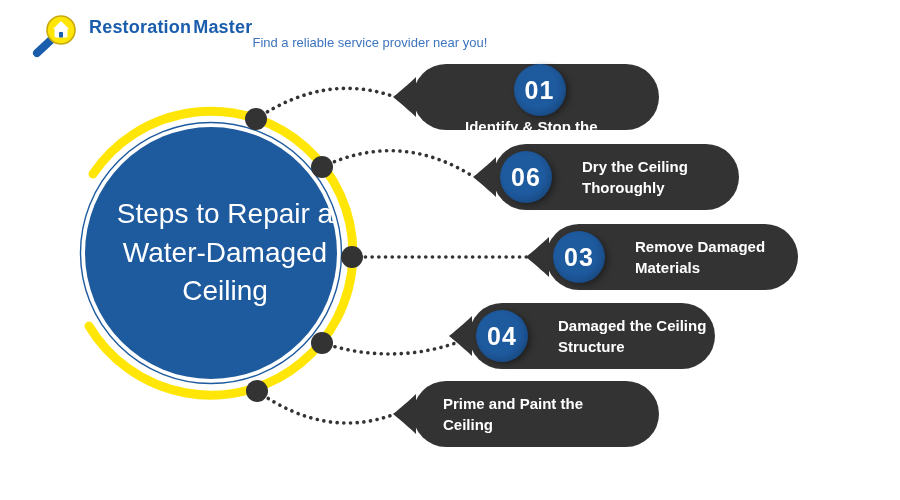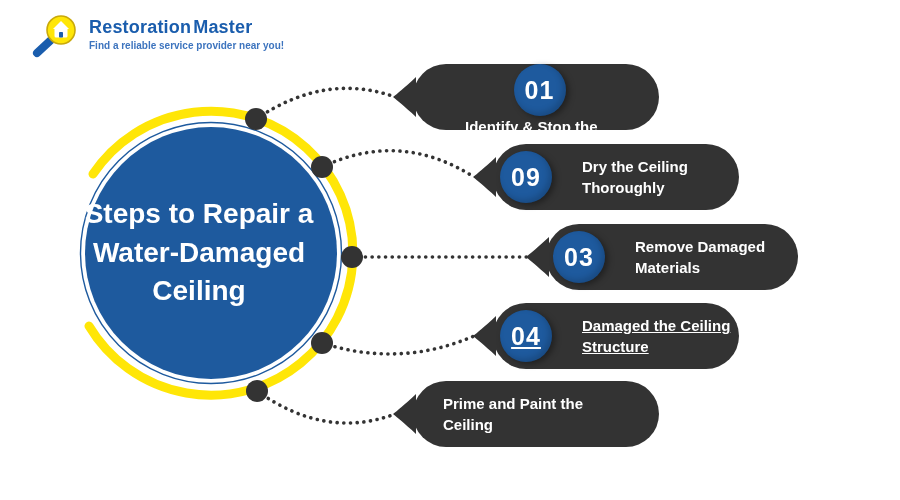--- a/index.html
+++ b/index.html
@@ -12,29 +12,29 @@
   }
   html,body{margin:0;padding:0;background:#e8e8e8;}
   .stage{
     position:relative;width:900px;height:500px;background:var(--white);
     overflow:hidden;font-family:"Liberation Sans",sans-serif;margin:0 auto;
   }
   svg.graphic{position:absolute;left:0;top:0;width:900px;height:500px;}
 
   
   .logo{position:absolute;left:28px;top:10px;display:flex;align-items:flex-start;gap:7px;}
-  .logo-text{display:flex;flex-direction:column;margin-top:7px;}
+  .logo-text{display:flex;flex-direction:row;margin-top:7px;}
   .brand-line{display:flex;gap:2px;font-weight:bold;font-size:18px;color:var(--logo-blue);letter-spacing:0.2px;}
-  .tagline{font-size:10px;color:var(--tagline-blue);margin-top:2px;font-weight:bold;}
+  .tagline{font-size:13px;color:var(--tagline-blue);margin-top:18px;}
 
   
   .circle-title-box{
-    position:absolute;left:69px;top:127px;width:260px;height:252px;
+    position:absolute;left:95px;top:127px;width:260px;height:252px;
     display:flex;align-items:center;justify-content:center;text-align:center;
-    color:var(--white);font-weight:bold;font-size:28px;line-height:1.38;
+    color:var(--white);font-weight:normal;font-size:28px;line-height:1.38;
   }
 
   
   .pill{
     position:absolute;width:246px;height:66px;background:var(--dark);
     border-radius:33px;display:flex;align-items:center;color:var(--white);
   }
   .pill .tail{
     position:absolute;left:-20px;top:50%;transform:translateY(-50%);
     width:23px;height:40px;background:var(--dark);
@@ -46,21 +46,21 @@
   .num{
     width:52px;height:52px;border-radius:50%;background:var(--blue);
     margin-left:7px;flex:0 0 auto;display:flex;align-items:center;justify-content:center;
     font-weight:bold;font-size:25px;letter-spacing:1px;
     box-shadow:3px 2px 6px rgba(0,0,0,.38), inset -3px -3px 6px rgba(0,0,0,.18);
   }
   .label{margin-left:30px;font-weight:bold;font-size:15px;line-height:1.4;width:172px;}
   .pill-1{left:413px;top:64px;flex-direction:column;}
   .pill-2{left:493px;top:144px;}
   .pill-3{left:546px;top:224px;width:252px;}
-  .pill-4{left:493px;top:303px;text-decoration:underline;}
+  .pill-4{left:469px;top:303px;}
   .pill-5{left:413px;top:381px;}
 </style>
 </head>
 <body>
 
 <div class="stage">
 
   <svg class="graphic" viewBox="0 0 900 500">
 
     <path d="M 93 174 A 142 142 0 1 1 89 326" fill="none" style="stroke:var(--yellow)" stroke-width="9" stroke-linecap="round"></path>
@@ -106,21 +106,21 @@
   <div class="circle-title-box">Steps to Repair a Water-Damaged Ceiling</div>
 
   <div class="pill pill-1">
     <span class="tail"></span>
     <div class="num">01</div>
     <div class="label">Identify &amp; Stop the Water Source</div>
   </div>
 
   <div class="pill pill-2">
     <span class="tail"></span>
-    <div class="num">09</div>
+    <div class="num">06</div>
     <div class="label">Dry the Ceiling Thoroughly</div>
   </div>
 
   <div class="pill pill-3">
     <span class="tail"></span>
     <div class="num">03</div>
     <div class="label">Remove Damaged Materials</div>
   </div>
 
   <div class="pill pill-4">

